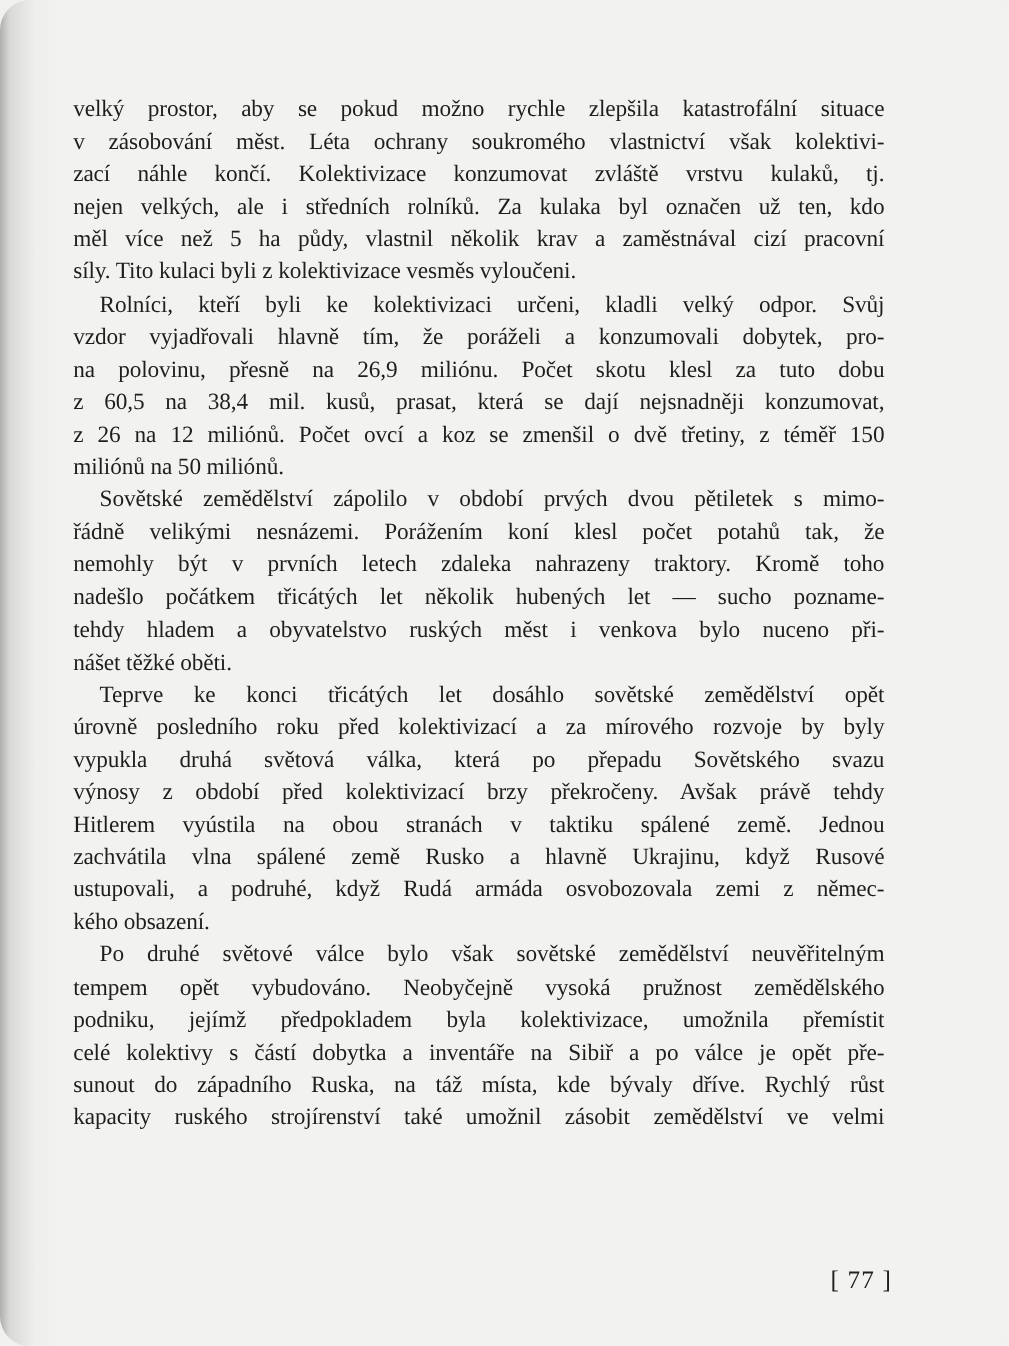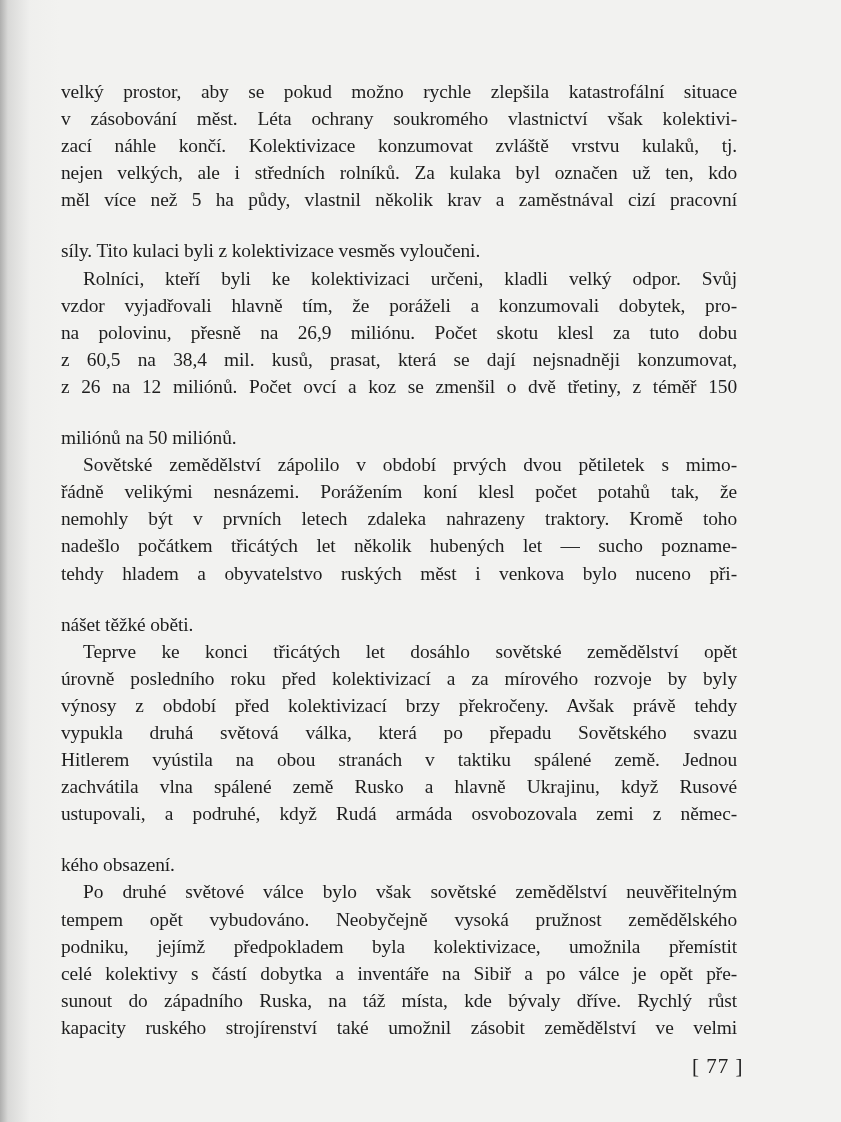--- a/index.html
+++ b/index.html
@@ -15,41 +15,41 @@
       font-family: "Liberation Serif", "DejaVu Serif", serif;
       color: #1e1e1e;
     }
     .page {
       position: absolute;
       left: 0; top: 0;
       width: 841px; height: 1122px;
       background:
         linear-gradient(to right, rgba(120,120,120,0.55) 0px, rgba(170,170,170,0.35) 8px, rgba(220,220,220,0.12) 30px, rgba(255,255,255,0) 60px),
         #f2f2f0;
+      border-radius: 25px;
     }
     .text-block {
       position: absolute;
       left: 61px;
       top: 78px;
       width: 676px;
       font-size: 19.4px;
       line-height: 27.1px;
       text-align: justify;
       letter-spacing: -0.1px;
     }
     .line {
       display: block;
       height: 27.1px;
       white-space: nowrap;
       text-align-last: justify;
       text-align: justify;
     }
     .line.last {
       text-align-last: left;
-      margin-top: 24px;
     }
     .line.indent {
       padding-left: 22px;
     }
     .page-number {
       position: absolute;
       left: 676px;
       top: 1054px;
       font-size: 21px;
       letter-spacing: 1px;
@@ -86,22 +86,22 @@
       <span class="line">řádně velikými nesnázemi. Porážením koní klesl počet potahů tak, že</span>
       <span class="line">nemohly být v prvních letech zdaleka nahrazeny traktory. Kromě toho</span>
       <span class="line">nadešlo počátkem třicátých let několik hubených let — sucho poznamе-</span>
       <span class="line">tehdy hladem a obyvatelstvo ruských měst i venkova bylo nuceno při-</span>
       <span class="line last">nášet těžké oběti.</span>
     </div>
 
     <div>
       <span class="line indent">Teprve ke konci třicátých let dosáhlo sovětské zemědělství opět</span>
       <span class="line">úrovně posledního roku před kolektivizací a za mírového rozvoje by byly</span>
+      <span class="line">vypukla druhá světová válka, která po přepadu Sovětského svazu</span>
       <span class="line">výnosy z období před kolektivizací brzy překročeny. Avšak právě tehdy</span>
-      <span class="line">vypukla druhá světová válka, která po přepadu Sovětského svazu</span>
       <span class="line">Hitlerem vyústila na obou stranách v taktiku spálené země. Jednou</span>
       <span class="line">zachvátila vlna spálené země Rusko a hlavně Ukrajinu, když Rusové</span>
       <span class="line">ustupovali, a podruhé, když Rudá armáda osvobozovala zemi z němec-</span>
       <span class="line last">kého obsazení.</span>
     </div>
 
     <div>
       <span class="line indent">Po druhé světové válce bylo však sovětské zemědělství neuvěřitelným</span>
       <span class="line">tempem opět vybudováno. Neobyčejně vysoká pružnost zemědělského</span>
       <span class="line">podniku, jejímž předpokladem byla kolektivizace, umožnila přemístit</span>

